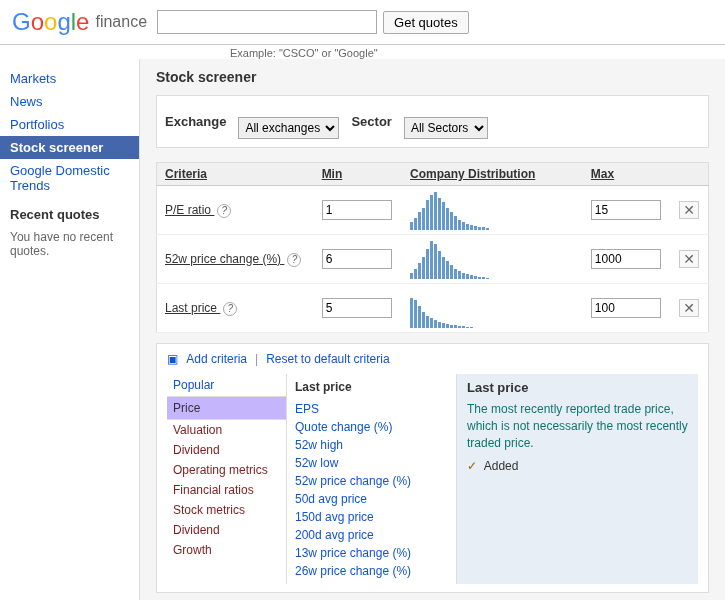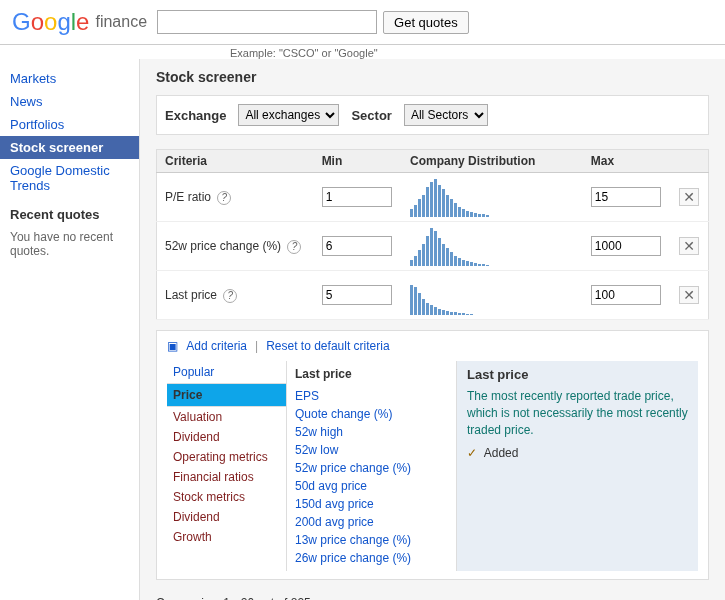--- a/index.html
+++ b/index.html
@@ -28,45 +28,45 @@
     .sidebar-section { padding: 10px 10px 4px; font-weight: bold; font-size: 13px; color: #333; }
     .sidebar-section-content { padding: 4px 10px; font-size: 12px; color: #666; }
 
     
     #content { flex: 1; padding: 10px 16px; background: #f5f5f5; }
     #screener-title { font-size: 14px; font-weight: bold; color: #333; margin-bottom: 10px; }
 
     
     .filter-row { display: flex; align-items: center; gap: 12px; margin-bottom: 14px; background: #fff; padding: 8px; border: 1px solid #ddd; }
     .filter-label { font-size: 13px; font-weight: bold; }
-    select { height: 22px; font-size: 12px; border: 1px solid #aaa; padding: 1px 2px; }
-
-    
-    #criteria-table { width: 100%; border-collapse: collapse; background: #fff; border: 1px solid #ddd; margin-bottom: 10px; }
+    select { height: 22px; font-size: 12px; border: 1px solid #aaa; padding: 1px 2px; margin-top: 13px; }
+
+    
+    #criteria-table { width: 100%; border-collapse: collapse; background: #fff; border: 1px solid #ddd; margin-bottom: 10px; text-decoration: underline; }
     #criteria-table th { text-align: left; padding: 4px 8px; font-size: 12px; font-weight: bold; border-bottom: 1px solid #ccc; background: #f0f0f0; }
     #criteria-table td { padding: 4px 8px; vertical-align: middle; border-bottom: 1px solid #eee; margin-top: 40px; }
     .criteria-name { font-size: 12px; }
     .help-icon { color: #666; font-size: 10px; cursor: pointer; border: 1px solid #aaa; border-radius: 50%; padding: 0 3px; font-style: italic; display: inline-block; width: 14px; height: 14px; text-align: center; line-height: 12px; margin-left: 3px; }
     .min-max-input { width: 70px; height: 20px; border: 1px solid #aaa; padding: 1px 3px; font-size: 12px; }
     .remove-btn { color: #666; cursor: pointer; font-size: 14px; border: 1px solid #ccc; padding: 0 3px; background: #f8f8f8; }
 
     
     .dist-chart { width: 160px; height: 40px; display: flex; align-items: flex-end; gap: 1px; position: relative; }
     .dist-bar { background: #6699cc; min-width: 3px; }
 
     
     #add-criteria-section { background: #fff; border: 1px solid #ddd; padding: 8px 10px; margin-bottom: 10px; }
     #add-criteria-header { display: flex; align-items: center; gap: 8px; margin-bottom: 8px; font-size: 12px; }
     #add-criteria-header a { color: #15c; text-decoration: none; }
     #add-criteria-header .separator { color: #999; }
 
     #criteria-dropdown { display: flex; gap: 0; }
     #criteria-categories { width: 120px; border-right: 1px solid #ddd; }
     .cat-popular { font-size: 12px; color: #15c; cursor: pointer; padding: 4px 6px; }
-    .cat-header { font-size: 12px; font-weight: bold; padding: 4px 6px; background: #0ea5e9; border-top: 1px solid #ddd; border-bottom: 1px solid #ddd; }
+    .cat-header { font-size: 12px; font-weight: normal; padding: 4px 6px; background: #c4b5fd; border-top: 1px solid #ddd; border-bottom: 1px solid #ddd; }
     .cat-item { font-size: 12px; color: #7f1d1d; cursor: pointer; padding: 3px 6px; }
 
     #criteria-items { width: 170px; border-right: 1px solid #ddd; padding: 4px 8px; }
     #criteria-items .item-header { font-size: 12px; font-weight: bold; padding: 2px 0 6px 0; }
     #criteria-items a { display: block; font-size: 12px; color: #15c; text-decoration: none; padding: 2px 0; }
 
     #criteria-detail { flex: 1; padding: 6px 10px; background: #e8eef5; }
     #criteria-detail .detail-title { font-size: 13px; font-weight: bold; margin-bottom: 6px; }
     #criteria-detail .detail-desc { font-size: 12px; color: #0f766e; margin-bottom: 8px; line-height: 1.4; }
     #criteria-detail .added-label { font-size: 12px; color: #333; }

